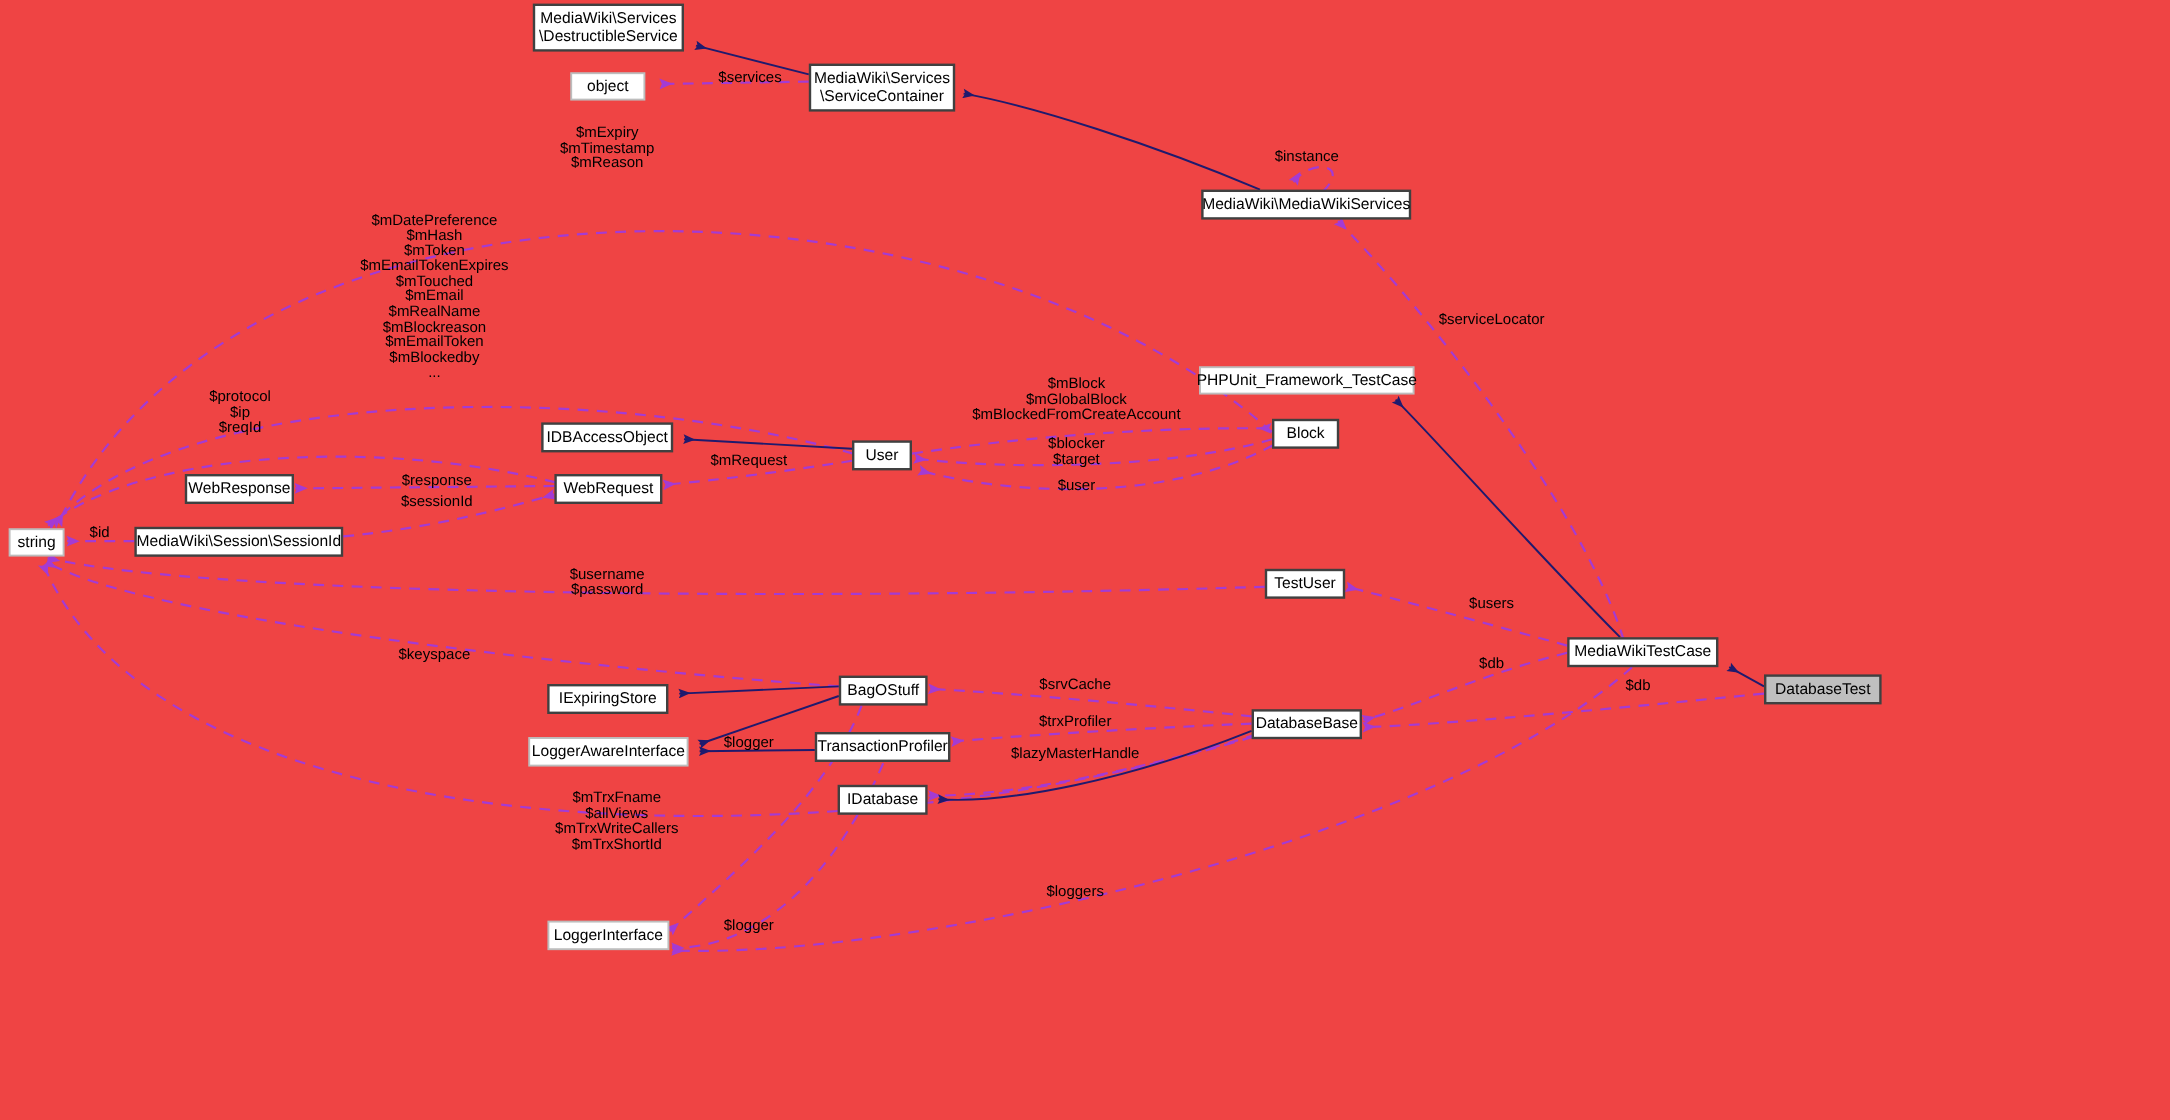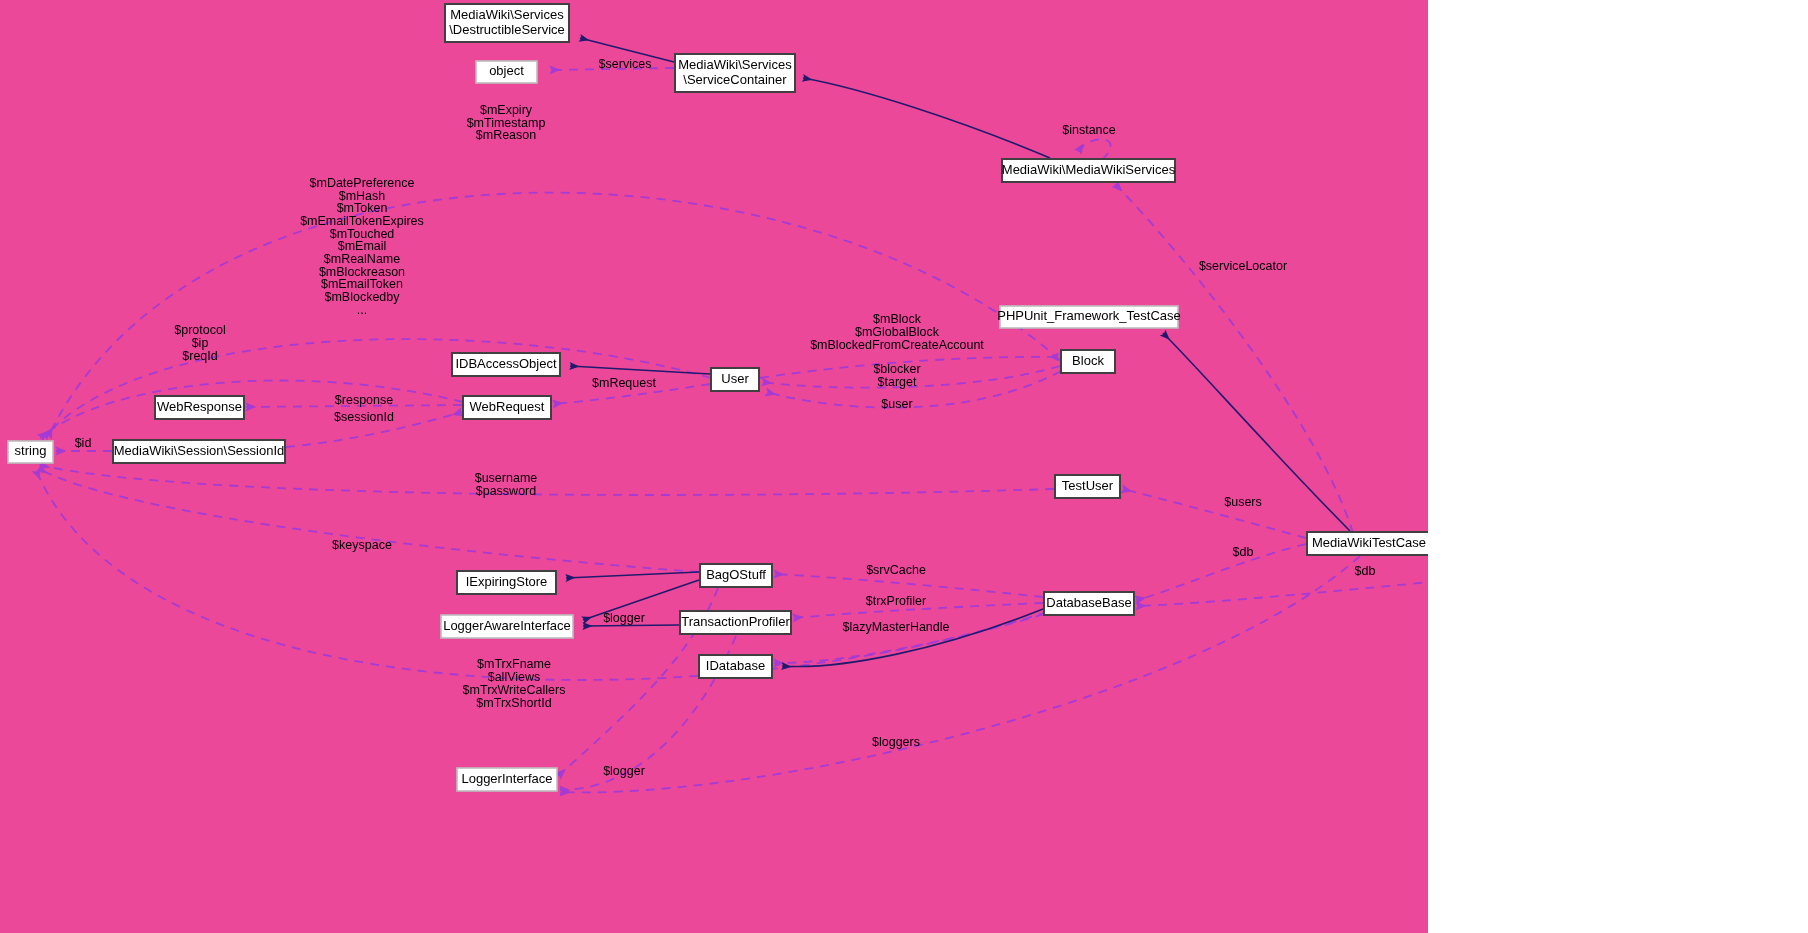--- a/index.html
+++ b/index.html
@@ -1,17 +1,17 @@
 <!DOCTYPE html>
 <html><head>
 <meta charset="utf-8">
 <style>
   html,body{margin:0;padding:0;background:#ffffff;}
   body{font-family:"Liberation Sans","DejaVu Sans",sans-serif;}
-  #canvas{position:relative;width:1428px;height:933px;background:#ec4899;overflow:hidden;}
+  #canvas{position:relative;width:1808px;height:933px;background:#ef4444;overflow:hidden;}
   svg.diagram{position:absolute;left:0;top:0;width:1808px;height:933px;}
   .node-label{font-family:"Liberation Sans","DejaVu Sans",sans-serif;font-size:13px;fill:#000000;text-anchor:middle;dominant-baseline:middle;}
   .edge-label{font-family:"Liberation Sans","DejaVu Sans",sans-serif;font-size:12.5px;fill:#000000;text-anchor:middle;dominant-baseline:middle;}
   .box-dark{fill:#ffffff;stroke:#404040;stroke-width:2;}
   .box-light{fill:#ffffff;stroke:#bdbdbd;stroke-width:1.6;}
   .box-sel{fill:#bfbfbf;stroke:#404040;stroke-width:2;}
   .inherit{fill:none;stroke:#1f1a6e;stroke-width:1.6;}
   .usage{fill:none;stroke:#a33bd4;stroke-width:1.8;stroke-dasharray:9 7;}
 </style>
 </head>

